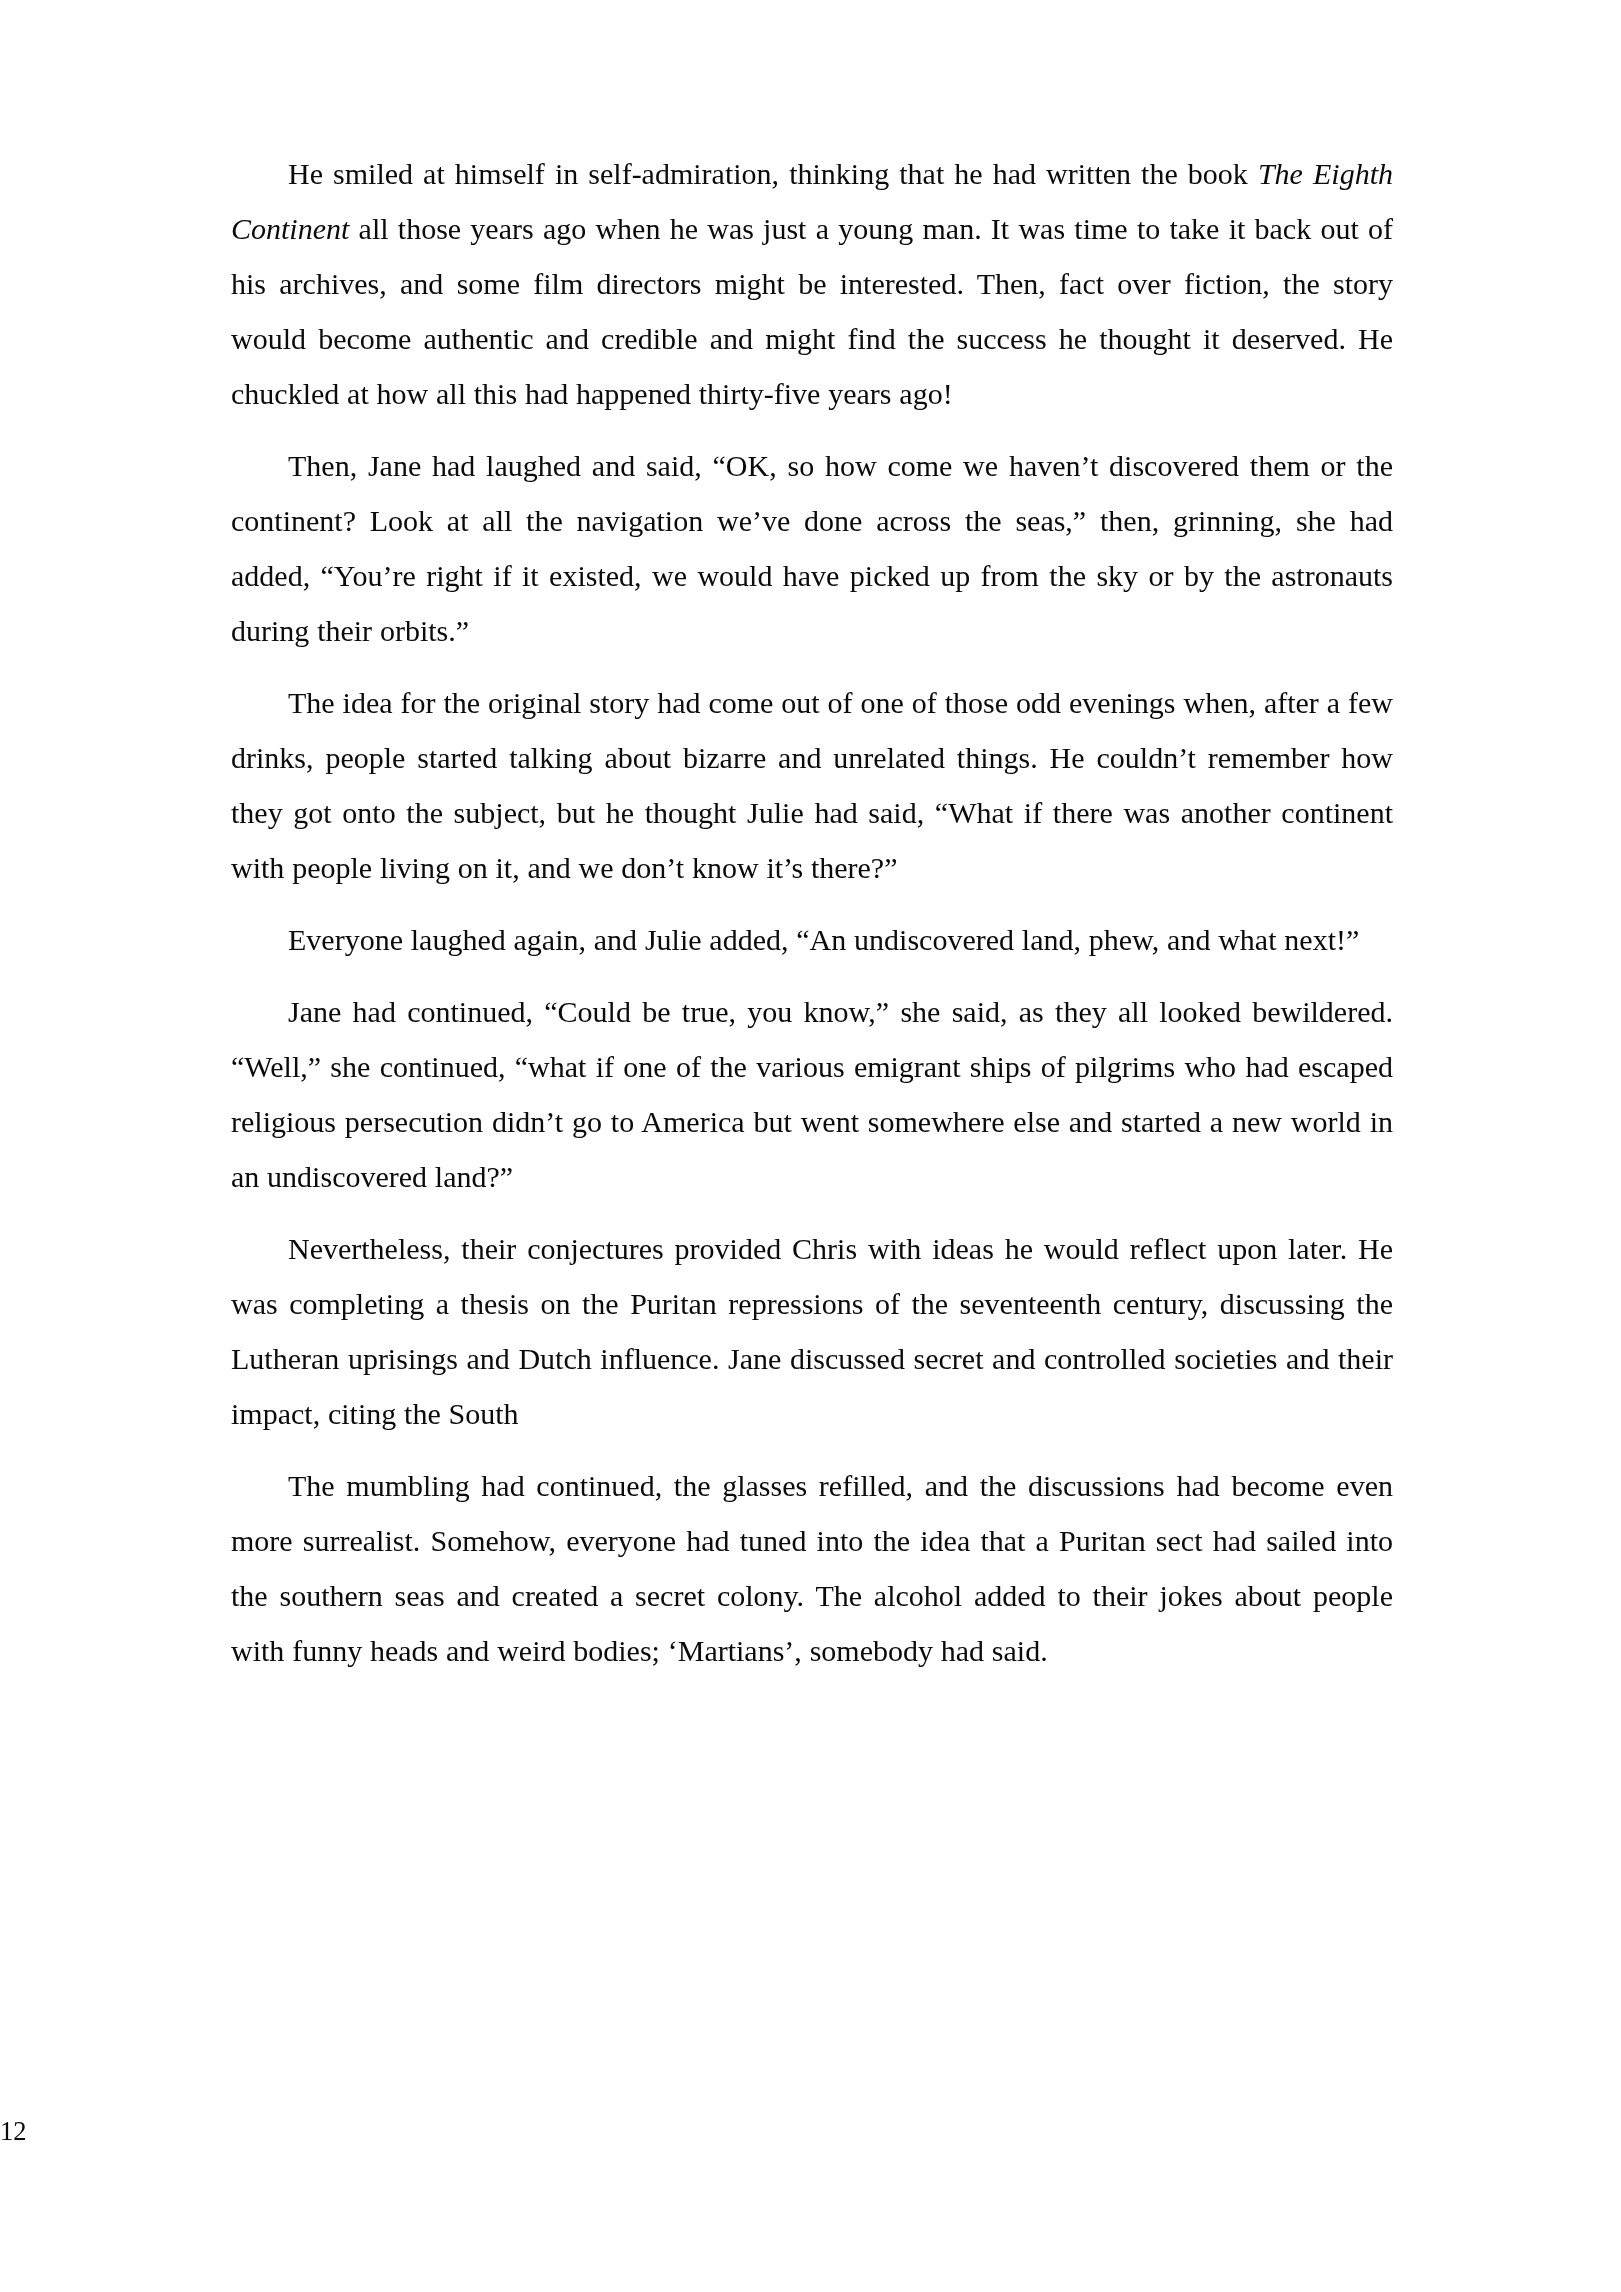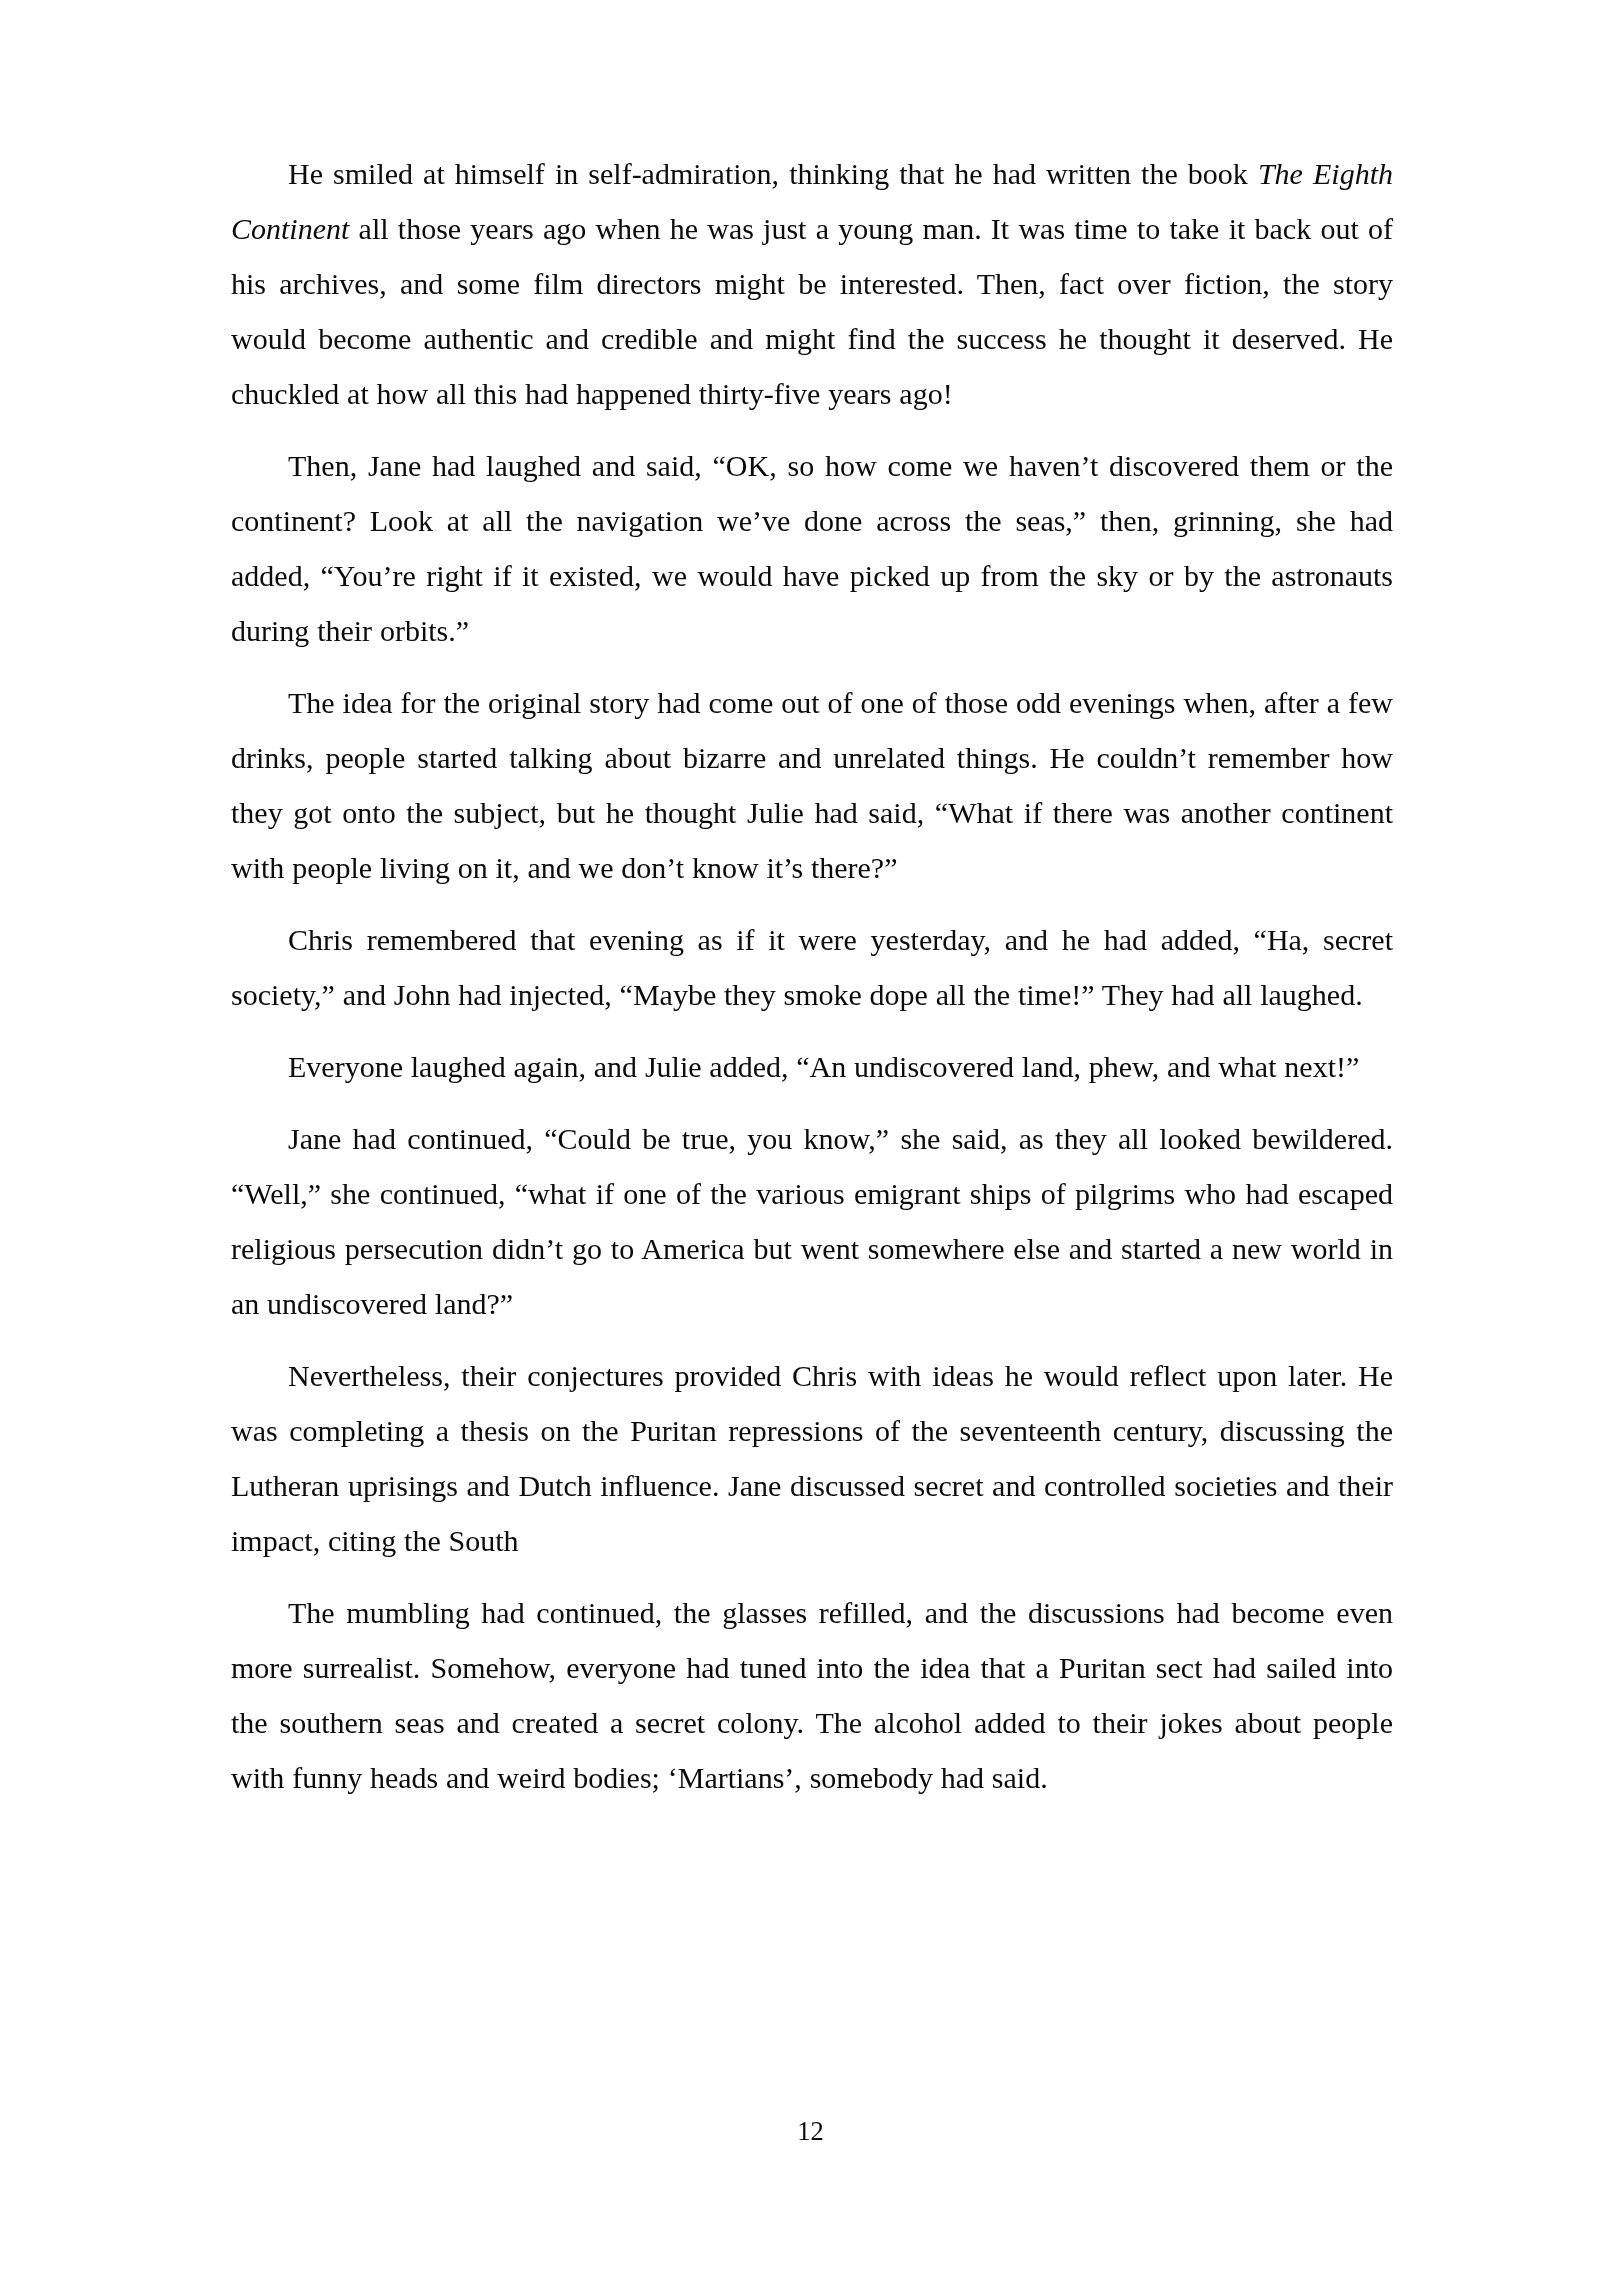--- a/index.html
+++ b/index.html
@@ -37,38 +37,37 @@
     word-spacing: 0.01em;
   }
   .para .it {
     font-style: italic;
   }
   .page-number {
     position: absolute;
     left: 0;
     top: 2115px;
     width: 1621px;
-    text-align: center;
+    text-align: left;
     font-family: "Liberation Serif", "DejaVu Serif", serif;
     font-size: 26.5px;
     color: #0b0b0b;
     line-height: 33px;
   }
 </style>
 </head>
 <body>
 
 <div class="page">
 
   <div class="text-block">
 
   <p class="para"><span>He smiled at himself in self-admiration, thinking that he had written the book </span><span class="it">The Eighth Continent</span><span> all those years ago when he was just a young man. It was time to take it back out of his archives, and some film directors might be interested. Then, fact over fiction, the story would become authentic and credible and might find the success he thought it deserved. He chuckled at how all this had happened thirty-five years ago!</span></p>
       <p class="para"><span>Then, Jane had laughed and said, “OK, so how come we haven’t discovered them or the continent? Look at all the navigation we’ve done across the seas,” then, grinning, she had added, “You’re right if it existed, we would have picked up from the sky or by the astronauts during their orbits.”</span></p>
       <p class="para"><span>The idea for the original story had come out of one of those odd evenings when, after a few drinks, people started talking about bizarre and unrelated things. He couldn’t remember how they got onto the subject, but he thought Julie had said, “What if there was another continent with people living on it, and we don’t know it’s there?”</span></p>
-      <p class="para"><span>Chris remembered that evening as if it were yesterday, and he had added, “Ha, secret society,” and John had injected, “Maybe they smoke dope all the time!” They had all laughed.</span></p>
       <p class="para"><span>Everyone laughed again, and Julie added, “An undiscovered land, phew, and what next!”</span></p>
       <p class="para"><span>Jane had continued, “Could be true, you know,” she said, as they all looked bewildered. “Well,” she continued, “what if one of the various emigrant ships of pilgrims who had escaped religious persecution didn’t go to America but went somewhere else and started a new world in an undiscovered land?”</span></p>
       <p class="para"><span>Nevertheless, their conjectures provided Chris with ideas he would reflect upon later. He was completing a thesis on the Puritan repressions of the seventeenth century, discussing the Lutheran uprisings and Dutch influence. Jane discussed secret and controlled societies and their impact, citing the South</span></p>
       <p class="para"><span>The mumbling had continued, the glasses refilled, and the discussions had become even more surrealist. Somehow, everyone had tuned into the idea that a Puritan sect had sailed into the southern seas and created a secret colony. The alcohol added to their jokes about people with funny heads and weird bodies; ‘Martians’, somebody had said.</span></p>
     </div>
 
   <div class="page-number">12</div>
 
 </div>
 

